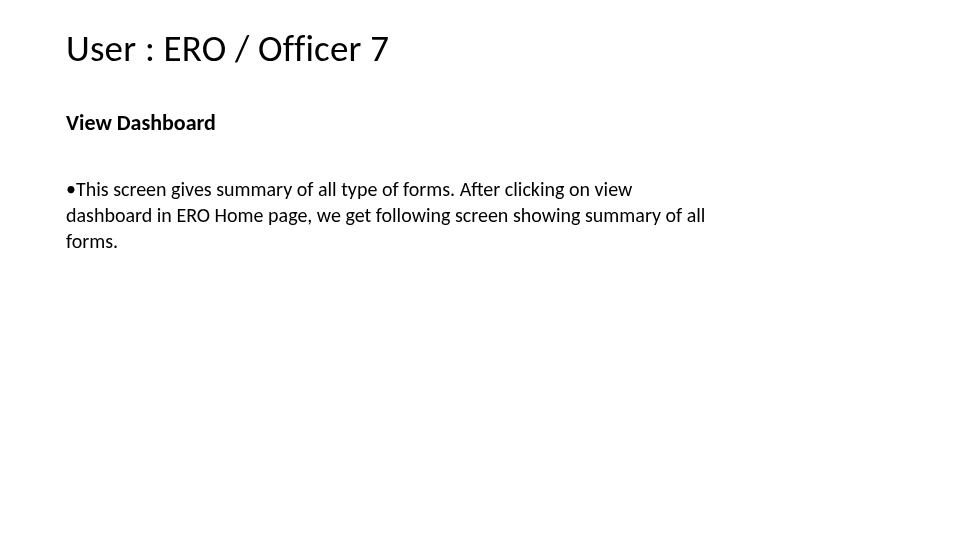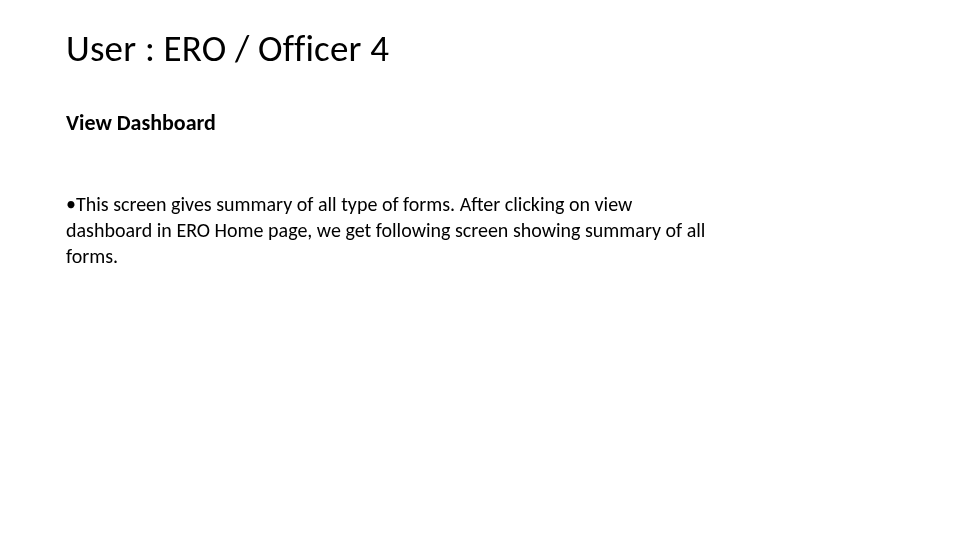--- a/index.html
+++ b/index.html
@@ -17,36 +17,36 @@
     }
     .title {
       font-size: 37px;
       font-weight: 400;
       letter-spacing: 0.2px;
       margin-bottom: 38px;
     }
     .subtitle {
       font-size: 22px;
       font-weight: 700;
-      margin-bottom: 55px;
+      margin-bottom: 40px;
     }
     .bullet-item {
       font-size: 20px;
       line-height: 1.3;
       max-width: 640px;
     }
     .bullet-mark {
       display: inline;
     }
     .bullet-text {
       display: inline;
     }
   </style>
 </head>
 <body>
 
-<h1 class="title">User : ERO / Officer 4</h1>
+<h1 class="title">User : ERO / Officer 7</h1>
 
 <h2 class="subtitle">View Dashboard</h2>
 
 <p class="bullet-item">
   <span class="bullet-mark">•</span><span class="bullet-text">This screen gives summary of all type of forms. After clicking on view dashboard in ERO Home page, we get following screen showing summary of all forms.</span>
 </p>
 
 </body></html>

